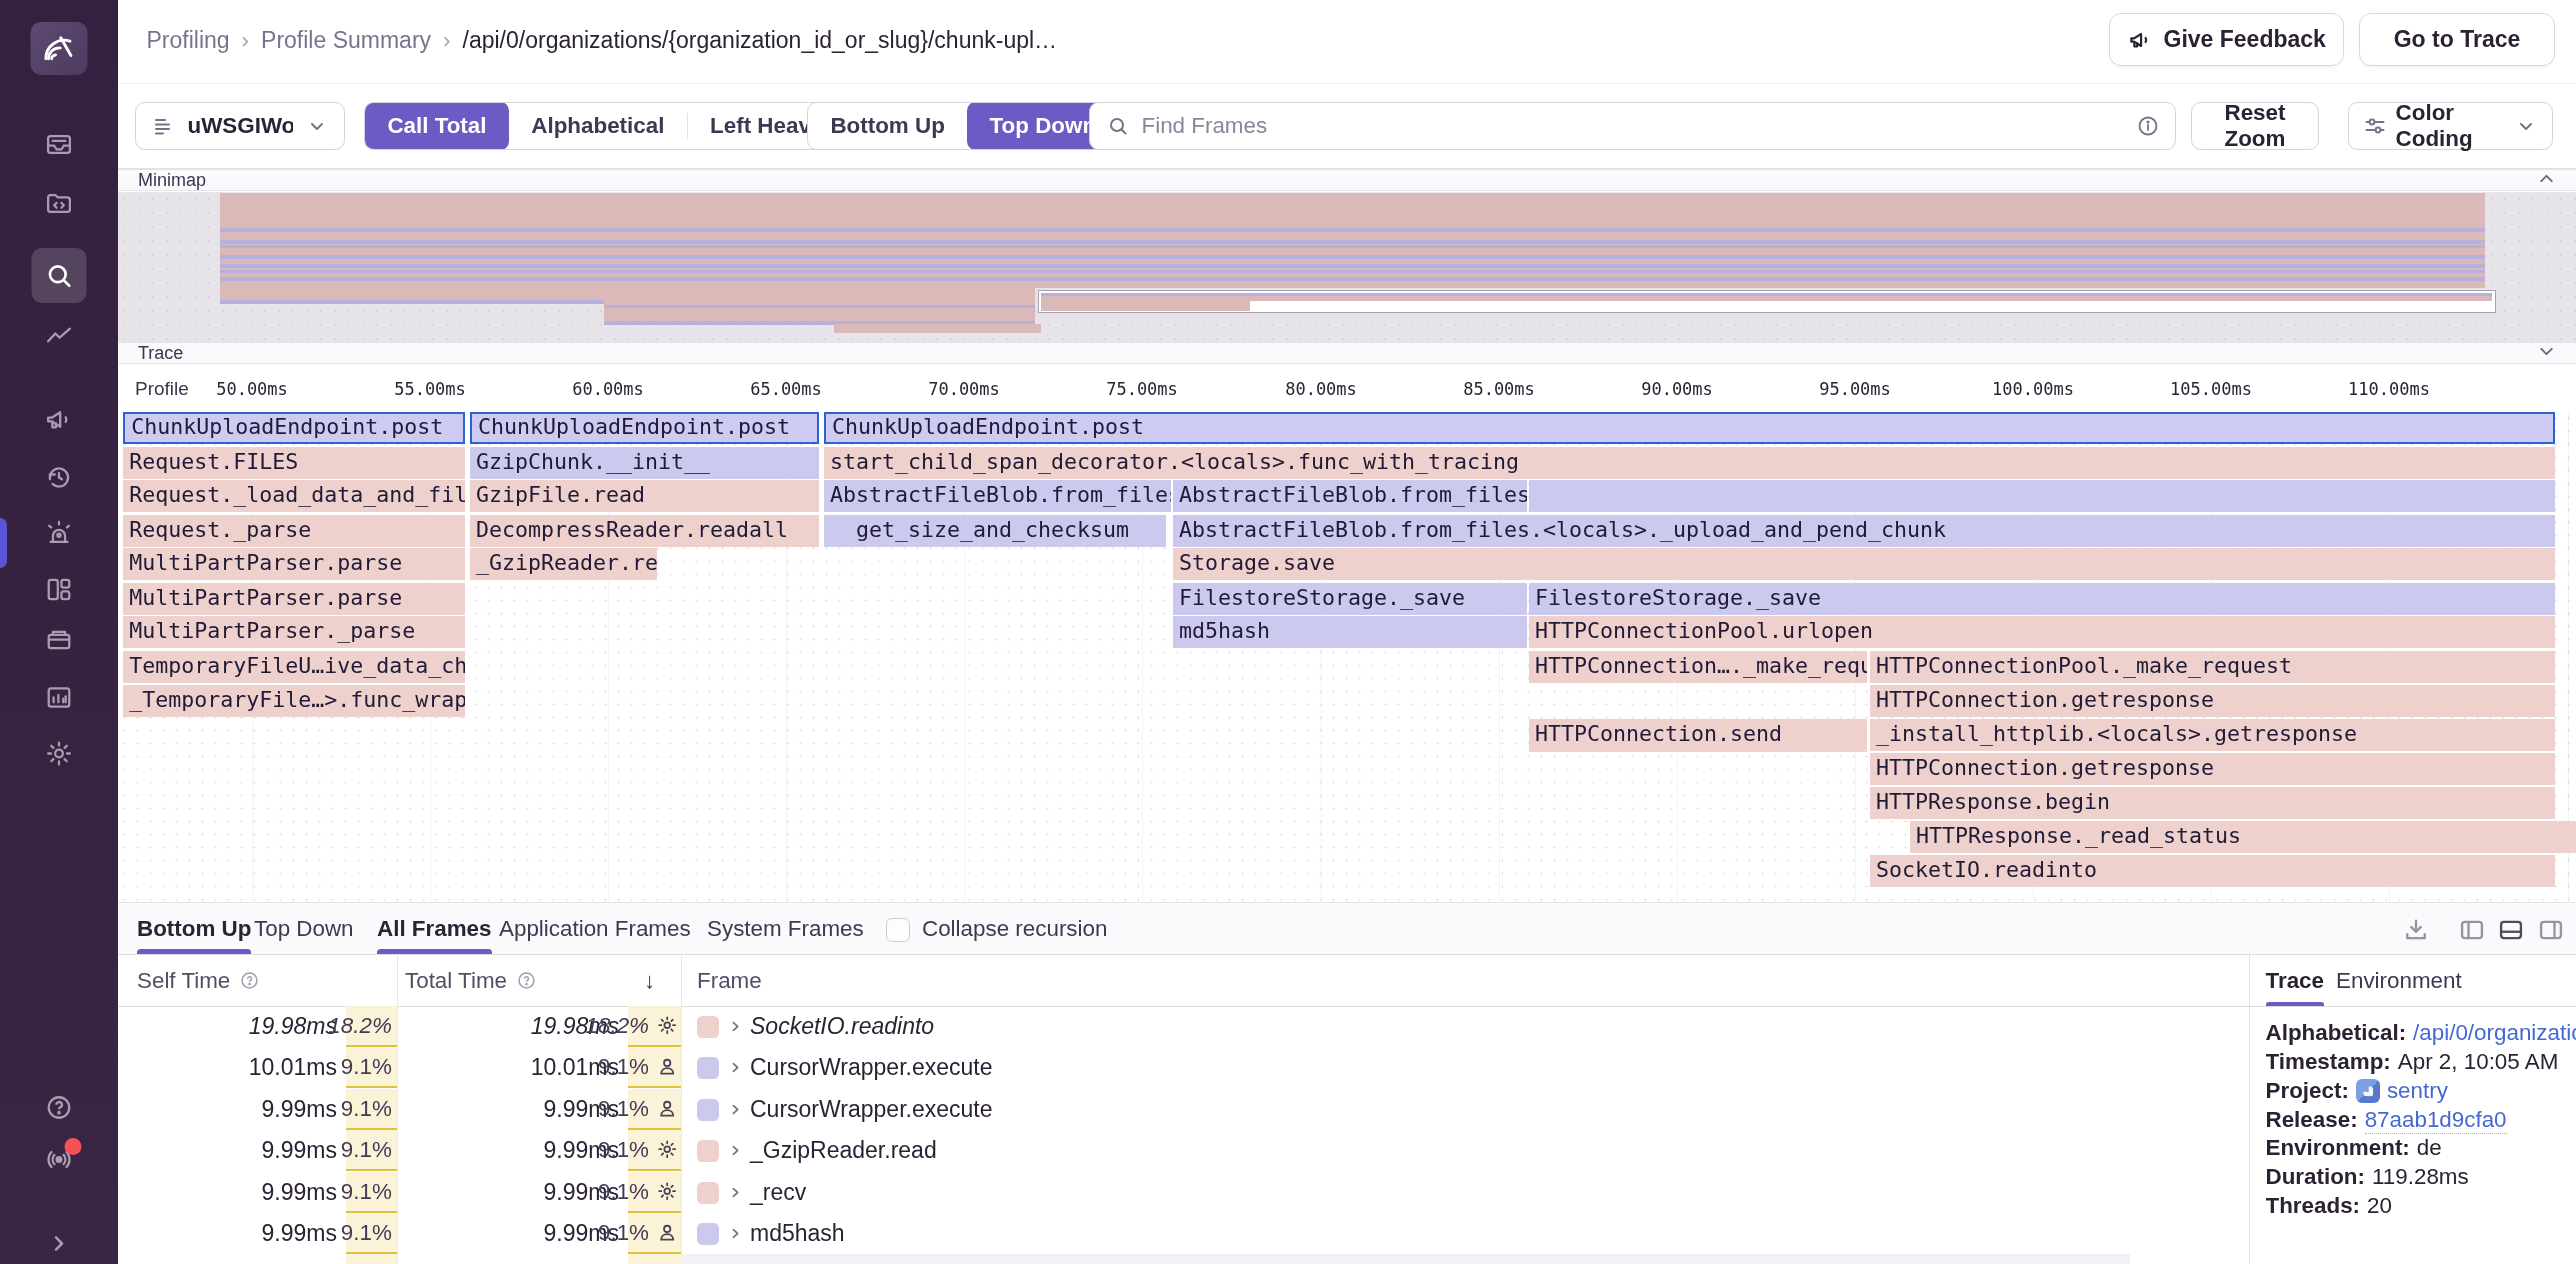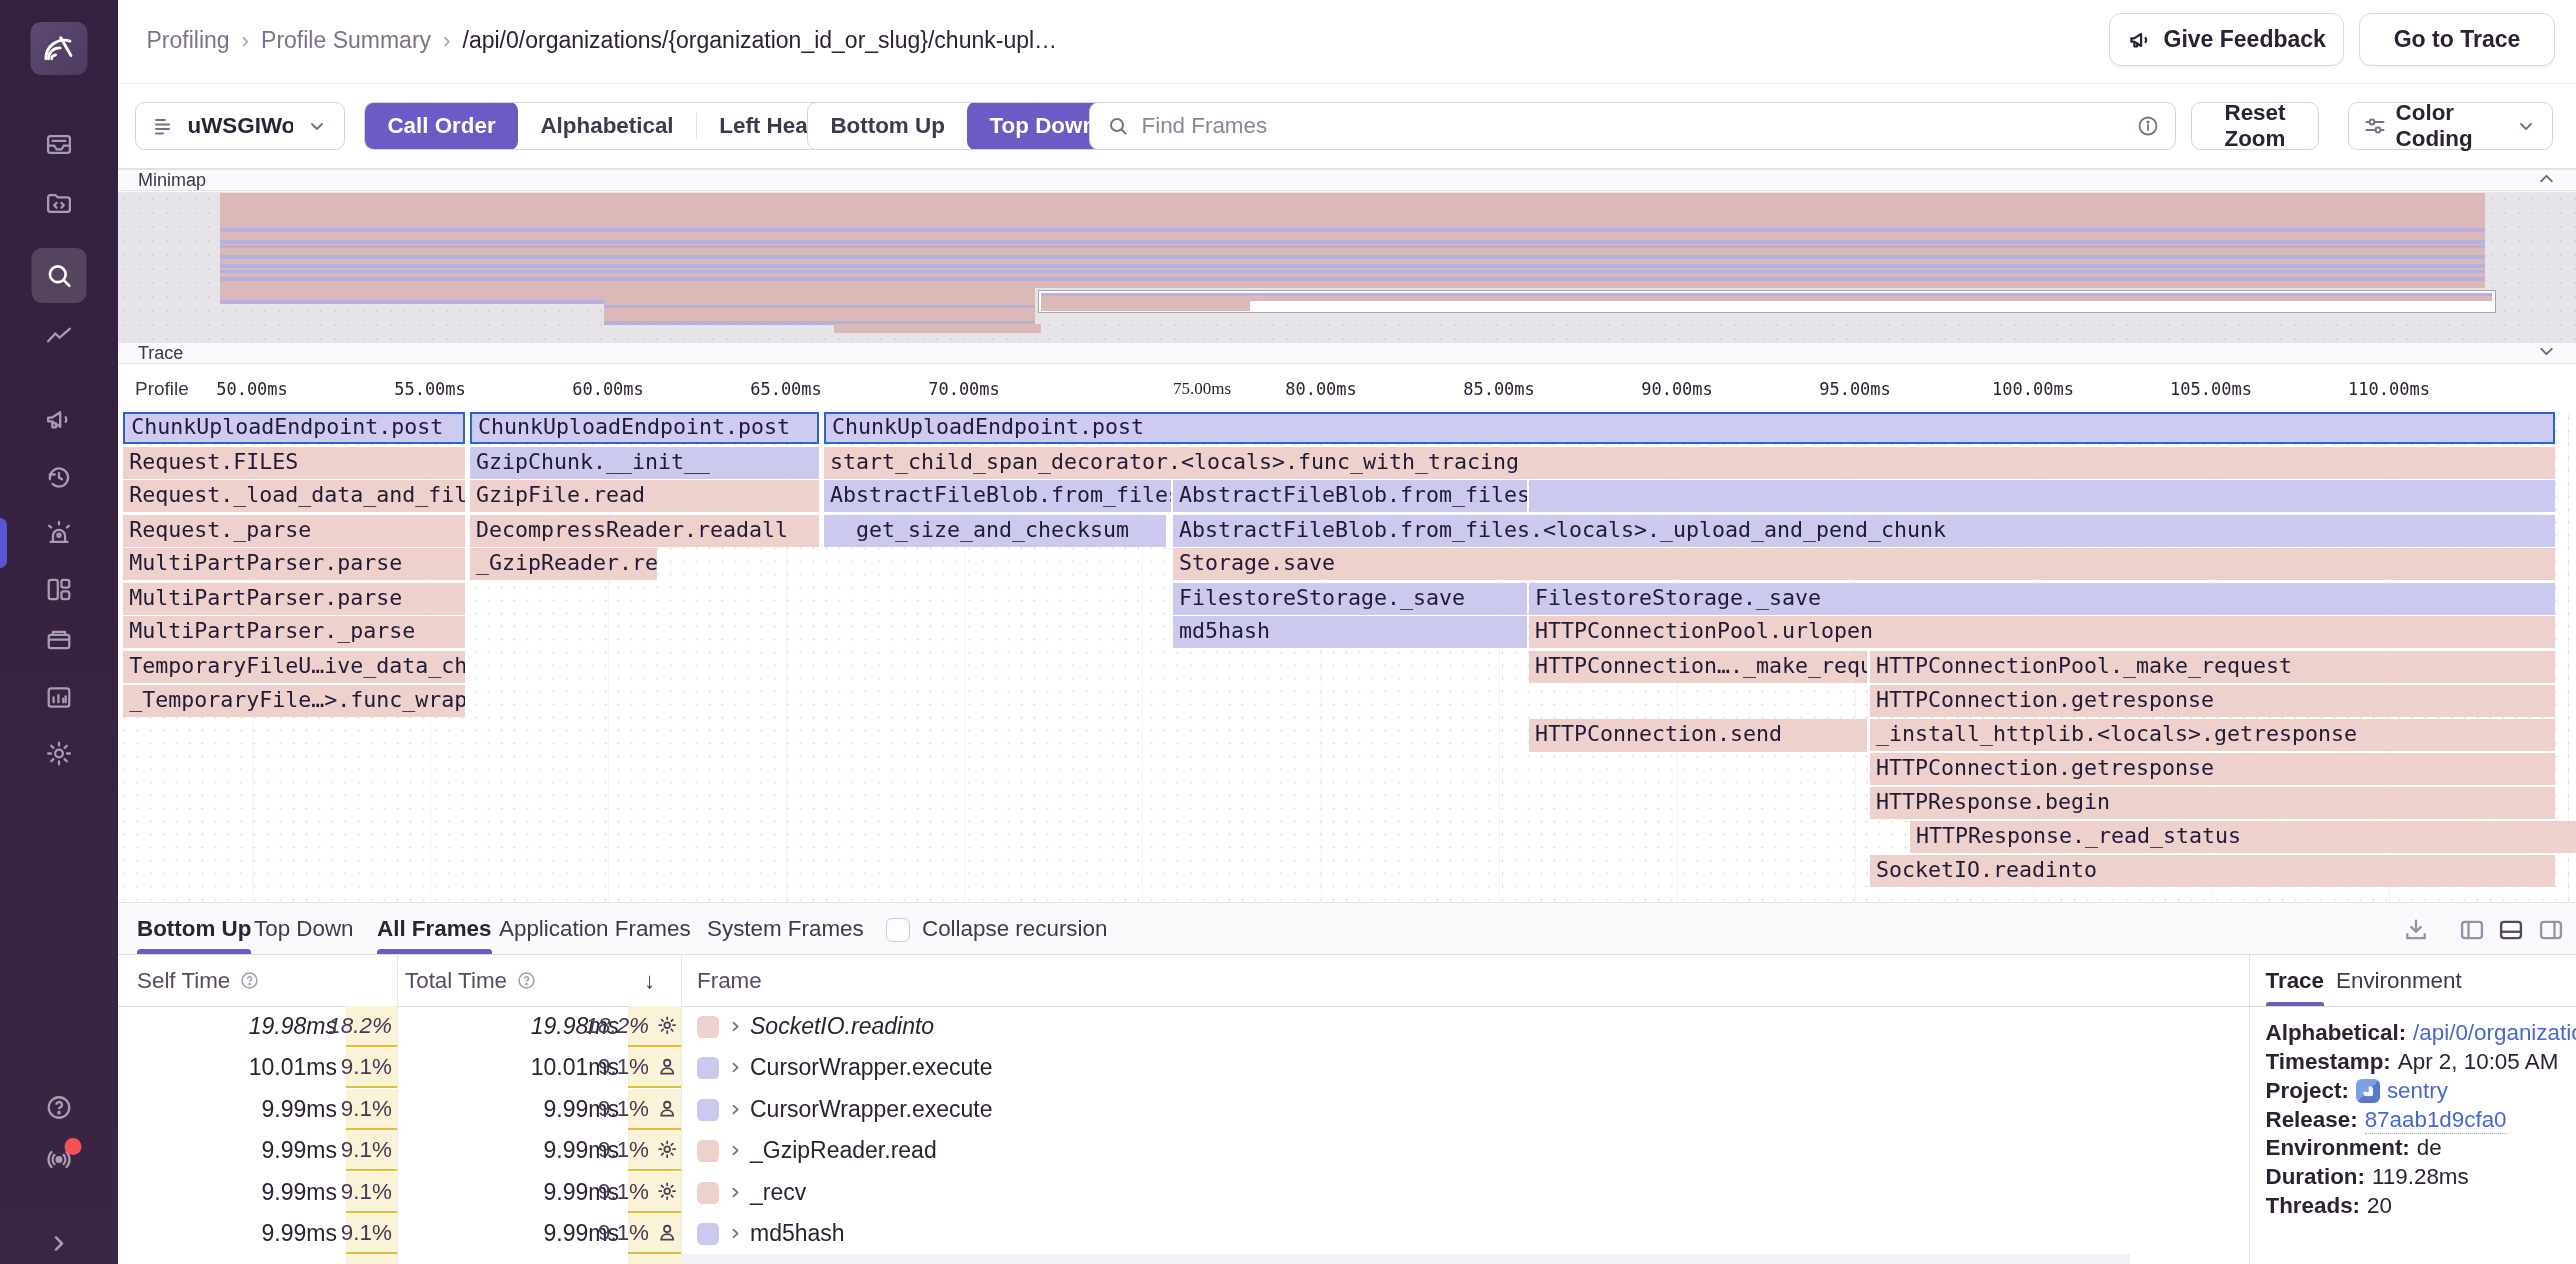--- a/index.html
+++ b/index.html
@@ -270,21 +270,21 @@
           </svg>
       </span>
       <span style="overflow:hidden;white-space:nowrap">uWSGIWor…</span>
       <span class="icon-g" style="margin-left:auto">
         <svg viewBox="0 0 24 24" fill="none" stroke="currentColor" stroke-width="2" stroke-linecap="round" stroke-linejoin="round">
             <path d="m7 10 5 5 5-5"></path>
           </svg>
       </span>
     </div>
     <div class="ctl seg" style="left:246px">
-      <div class="seg-item active">Call Order</div>
+      <div class="seg-item active">Call Total</div>
       <div class="seg-item">Alphabetical</div>
       <div class="divider"></div>
       <div class="seg-item">Left Heavy</div>
     </div>
     <div class="ctl seg" style="left:689px">
       <div class="seg-item">Bottom Up</div>
       <div class="seg-item active">Top Down</div>
     </div>
     <div class="ctl search" style="left:971px;width:1087px">
       <span class="icon-g">
@@ -362,21 +362,21 @@
     </span>
   </div>
 
   <div class="axis" id="axis">
     <span class="axis-profile">Profile</span>
   <span class="tick" style="left: 134px;">50.00ms</span>
       <span class="tick" style="left: 312px;">55.00ms</span>
       <span class="tick" style="left: 490px;">60.00ms</span>
       <span class="tick" style="left: 668px;">65.00ms</span>
       <span class="tick" style="left: 846px;">70.00ms</span>
-      <span class="tick" style="left: 1084px; font-family: Liberation Serif, serif;">75.00ms</span>
+      <span class="tick" style="left: 1024px;">75.00ms</span>
       <span class="tick" style="left: 1203px;">80.00ms</span>
       <span class="tick" style="left: 1381px;">85.00ms</span>
       <span class="tick" style="left: 1559px;">90.00ms</span>
       <span class="tick" style="left: 1737px;">95.00ms</span>
       <span class="tick" style="left: 1915px;">100.00ms</span>
       <span class="tick" style="left: 2093px;">105.00ms</span>
       <span class="tick" style="left: 2271px;">110.00ms</span>
     </div>
 
   <div class="flame" id="flame">

